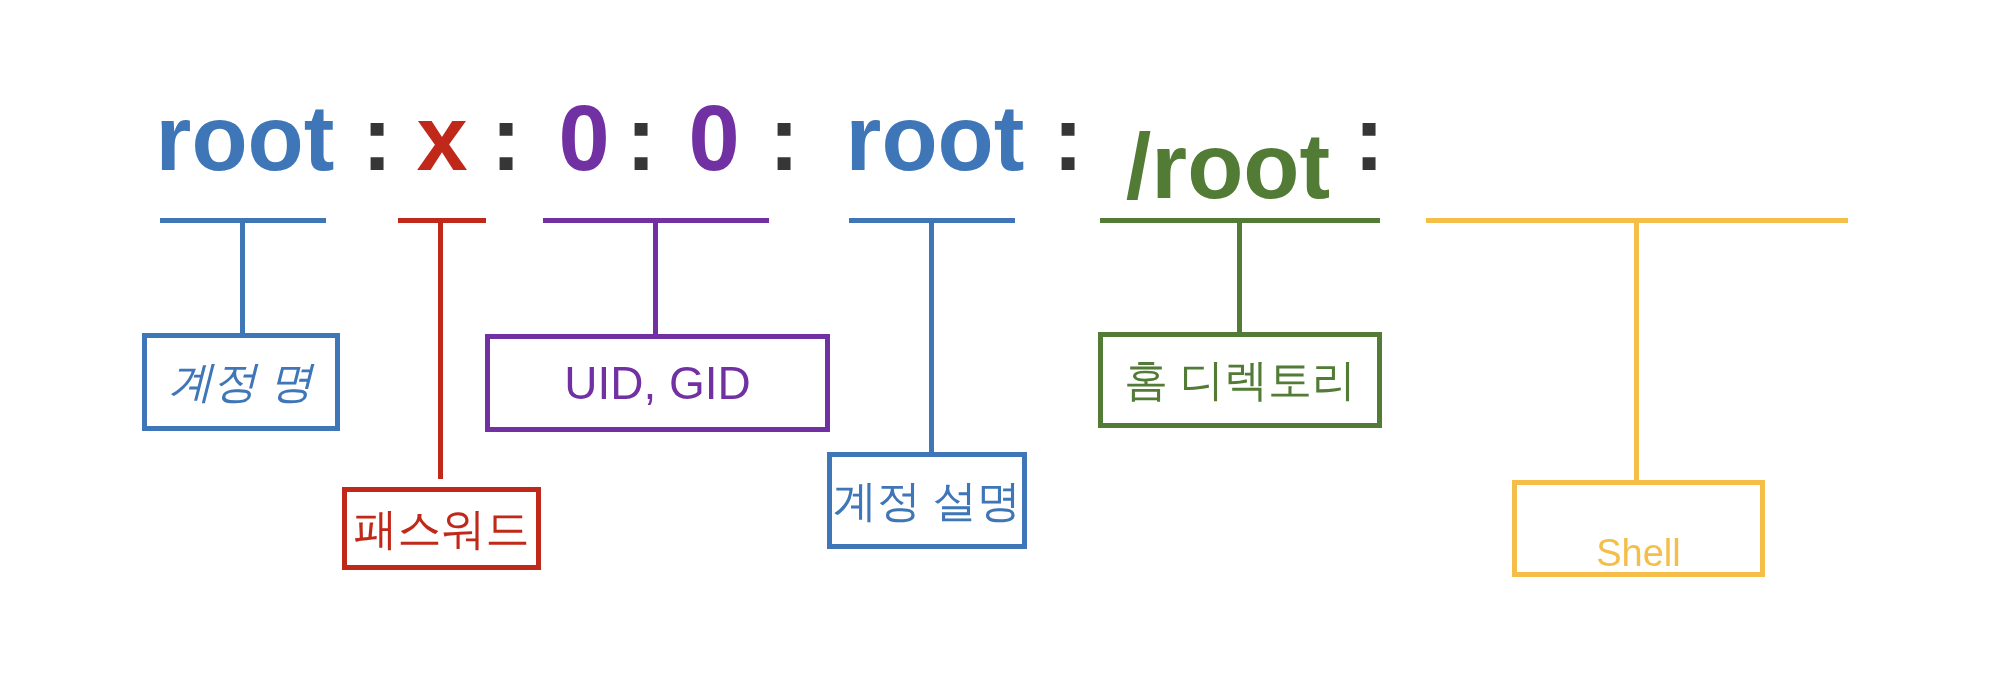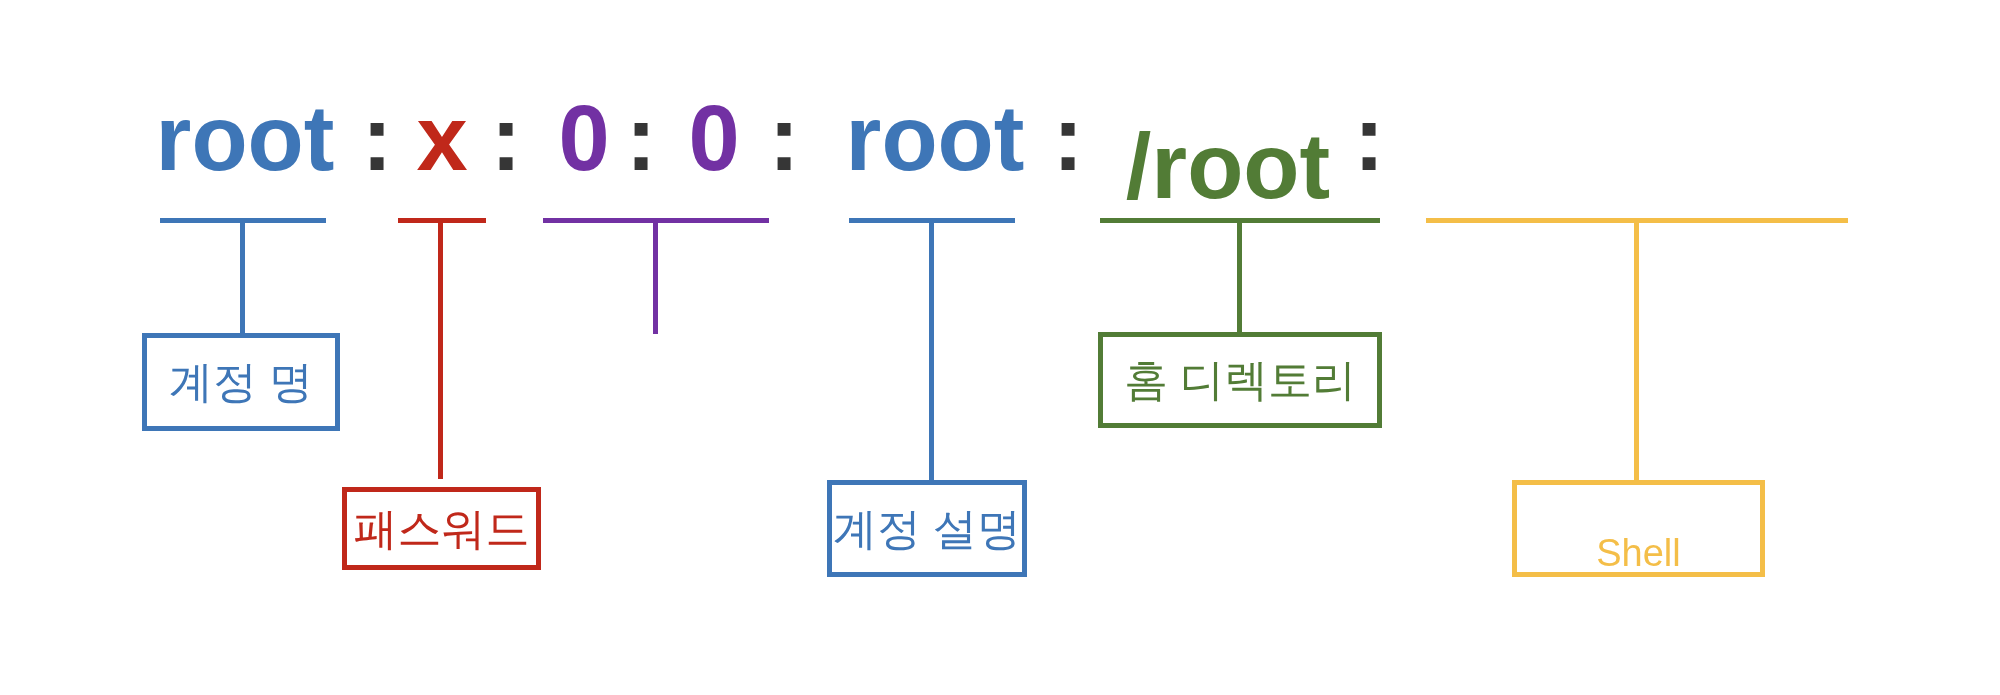--- a/index.html
+++ b/index.html
@@ -67,40 +67,40 @@
     line-height: 1;
     white-space: nowrap;
   }
   .labeltext.latin { font-size: 46px; }
   .labeltext.small { font-size: 38px; }
 
   
   .f0 .value     { left: 245px; }
   .f0 .underline { left: 160px; width: 166px; }
   .f0 .vline     { left: 240px; top: 218px; height: 115px; }
-  .f0 .labelbox  { left: 142px; top: 333px; width: 198px; height: 98px; }
+  .f0 .labelbox  { left: 142px; top: 333px; width: 198px; height: 98px; font-style: italic; }
 
   
   .f1 .value     { left: 442px; }
   .f1 .underline { left: 398px; width: 88px; }
   .f1 .vline     { left: 438px; top: 218px; height: 261px; }
   .f1 .labelbox  { left: 342px; top: 479px; width: 199px; height: 83px; margin-top: 8px; }
 
   
   .f2 .value.v0  { left: 584px; }
   .f2 .value.v1  { left: 714px; }
   .f2 .underline { left: 543px; width: 226px; }
   .f2 .vline     { left: 653px; top: 218px; height: 116px; }
   .f2 .labelbox  { left: 485px; top: 334px; width: 345px; height: 98px; }
 
   
   .f3 .value     { left: 935px; }
   .f3 .underline { left: 849px; width: 166px; }
   .f3 .vline     { left: 929px; top: 218px; height: 262px; }
-  .f3 .labelbox  { left: 827px; top: 480px; width: 200px; height: 97px; }
+  .f3 .labelbox  { left: 827px; top: 452px; width: 200px; height: 97px; }
 
   
   .f4 .value     { left: 1228px; margin-top: 28px; }
   .f4 .underline { left: 1100px; width: 280px; }
   .f4 .vline     { left: 1237px; top: 218px; height: 114px; }
   .f4 .labelbox  { left: 1098px; top: 332px; width: 284px; height: 96px; text-align: right; }
 
   
   .f5 .value     { left: 1655px; }
   .f5 .underline { left: 1426px; width: 422px; }
@@ -136,20 +136,23 @@
     <div class="labelbox">
       <span class="labeltext">패스워드</span>
     </div>
   </div>
 
   <div class="field f2" style="--c: #7231a3;">
     <span class="value v0">0</span>
     <span class="value v1">0</span>
     <div class="underline"></div>
     <div class="vline"></div>
+    <div class="labelbox">
+      <span class="labeltext latin">UID, GID</span>
+    </div>
   </div>
 
   <div class="field f3" style="--c: #3e76b7;">
     <span class="value">root</span>
     <div class="underline"></div>
     <div class="vline"></div>
     <div class="labelbox">
       <span class="labeltext">계정 설명</span>
     </div>
   </div>

